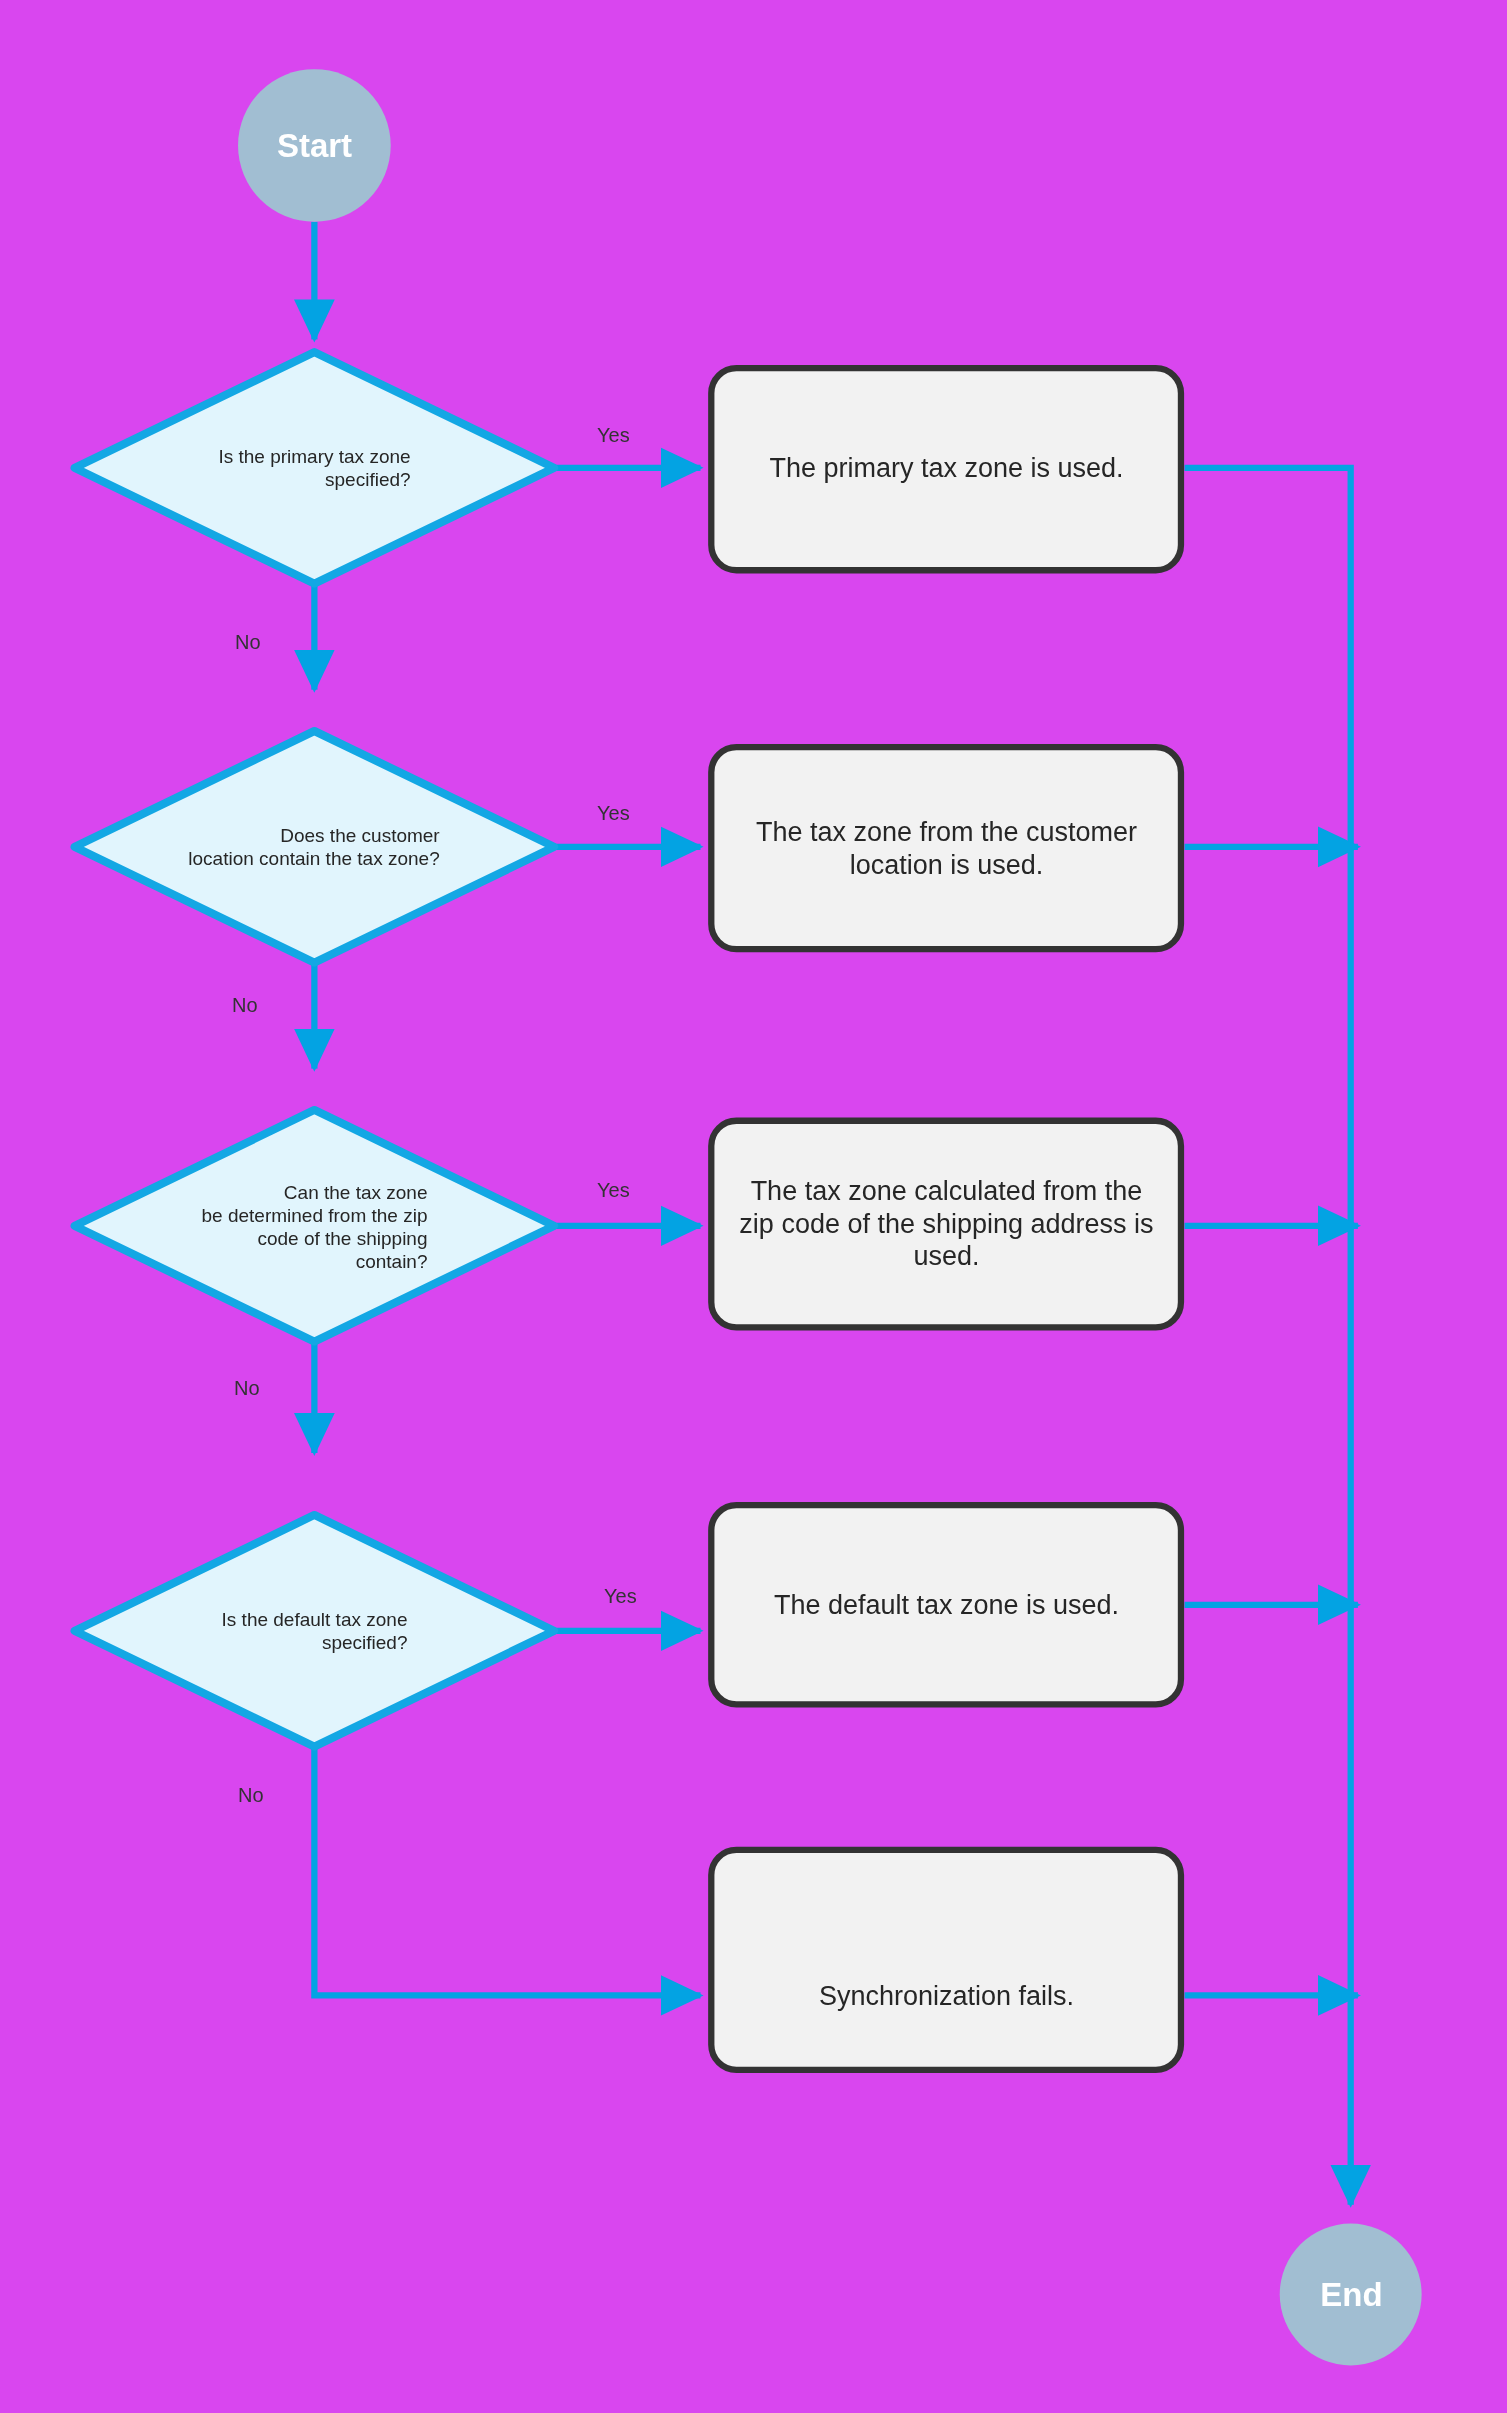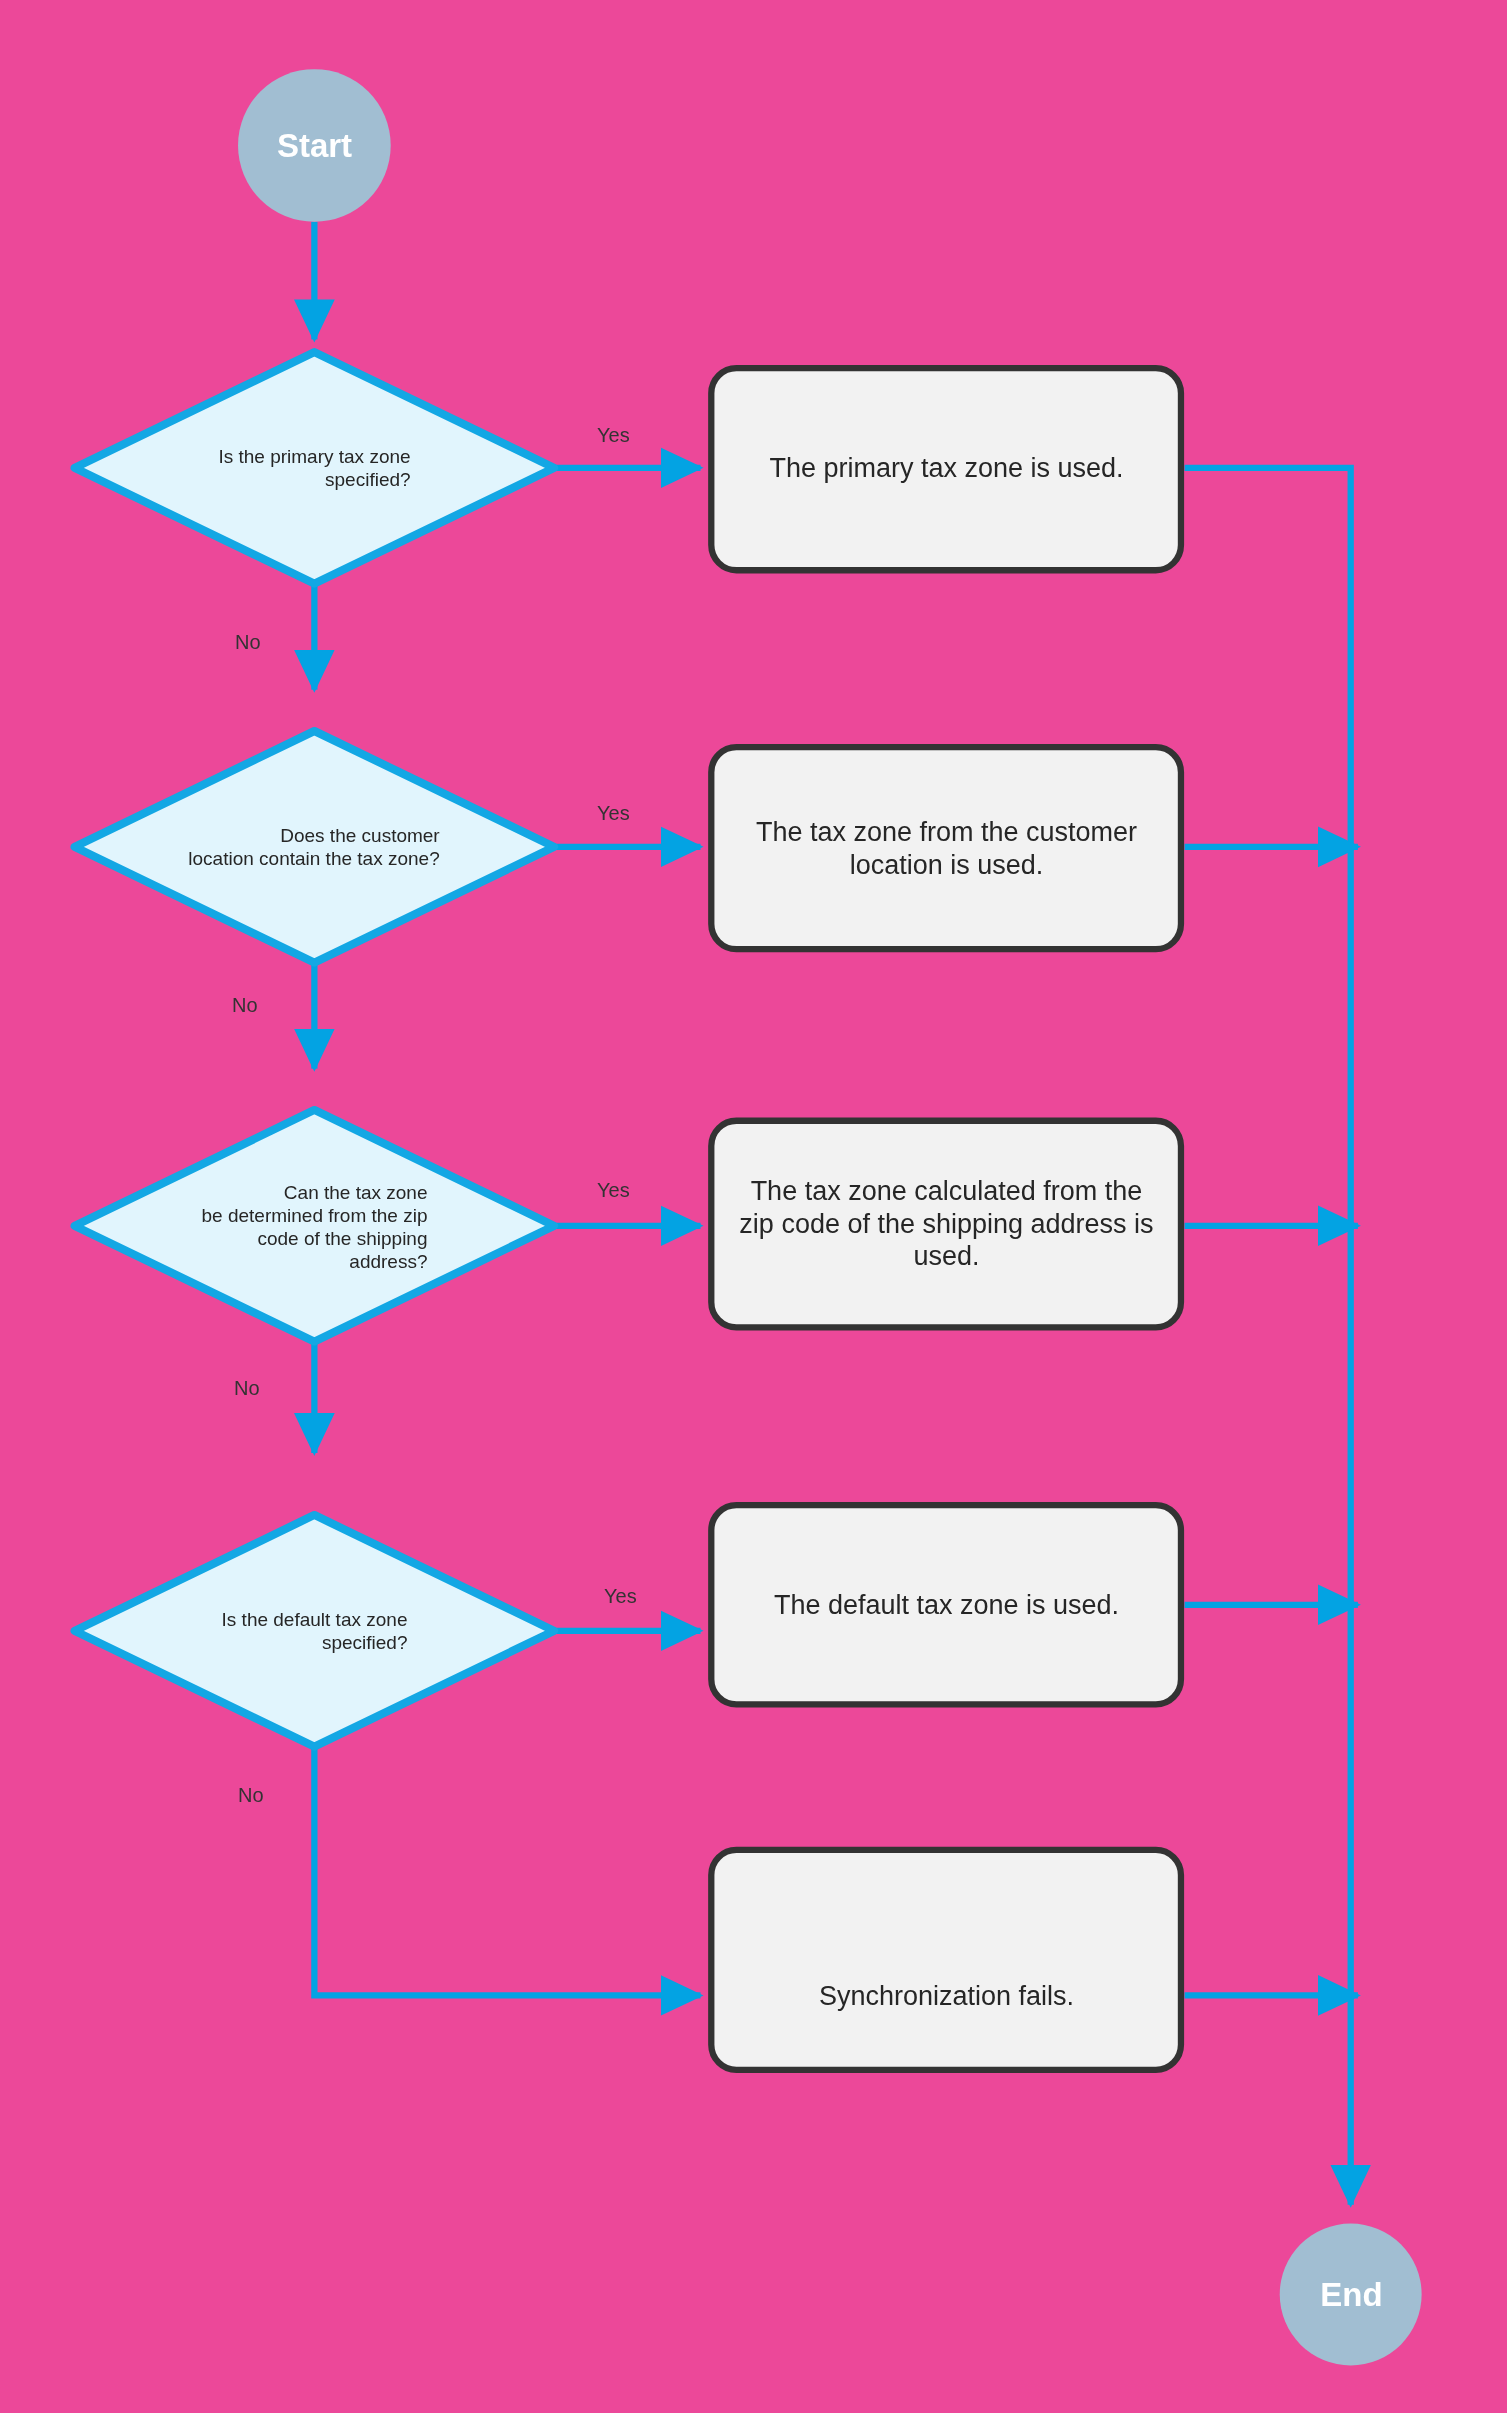--- a/index.html
+++ b/index.html
@@ -7,21 +7,21 @@
     padding: 0;
     background: #ffffff;
   }
   body {
     font-family: "Liberation Sans", sans-serif;
   }
   #flowchart-root {
     position: relative;
     width: 1507px;
     height: 2413px;
-    background: #ec4899;
+    background: #d946ef;
     overflow: hidden;
   }
   #flow-svg {
     position: absolute;
     left: 0;
     top: 0;
     width: 1507px;
     height: 2413px;
   }
   .node-label {
@@ -132,21 +132,21 @@
 
   <div class="node-label decision-label" style="left:67px; top:802px; width:494px; height:90px;">Does the customer
 location contain the tax zone?</div>
 
   <div class="node-label process-label" style="left:719px; top:798px; width:455px; height:101px;">The tax zone from the customer
 location is used.</div>
 
   <div class="node-label decision-label" style="left:99px; top:1148px; width:431px; height:158px;">Can the tax zone
 be determined from the zip
 code of the shipping
-address?</div>
+contain?</div>
 
   <div class="node-label process-label" style="left:710px; top:1152px; width:473px; height:144px;">The tax zone calculated from the
 zip code of the shipping address is
 used.</div>
 
   <div class="node-label decision-label" style="left:99px; top:1586px; width:431px; height:90px;">Is the default tax zone
 specified?</div>
 
   <div class="node-label process-label" style="left:719px; top:1569px; width:455px; height:72px;">The default tax zone is used.</div>
 

